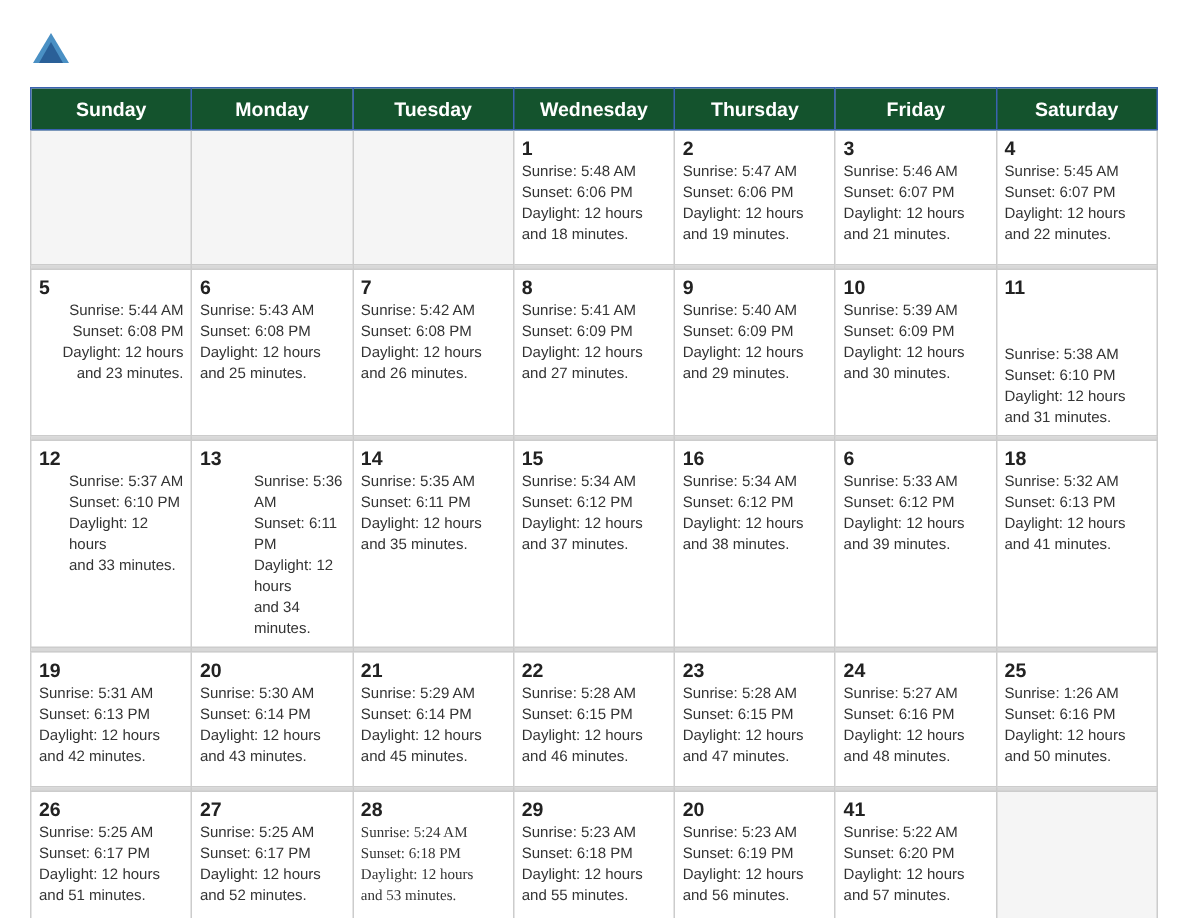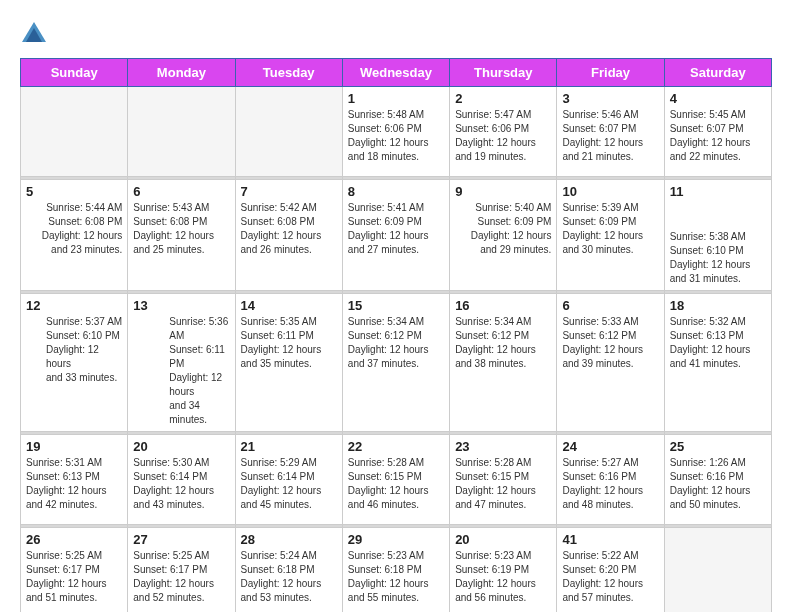--- a/index.html
+++ b/index.html
@@ -51,21 +51,21 @@
     .subtitle {
       font-size: 16px;
       color: #555;
     }
     .calendar {
       width: 100%;
       border-collapse: collapse;
       border: 1px solid #ccc;
     }
     .calendar th {
-      background-color: #d946ef;
+      background-color: #14532d;
       color: white;
       text-align: center;
       padding: 6px 4px;
       font-size: 13px;
       border: 1px solid #3a62b0;
     }
     .calendar td {
       border: 1px solid #ccc;
       vertical-align: top;
       padding: 4px 5px;
@@ -189,21 +189,21 @@
         </td>
         <td>
           <div class="day-number">8</div>
           <div class="day-info" style="white-space: pre-line;">Sunrise: 5:41 AM
 Sunset: 6:09 PM
 Daylight: 12 hours
 and 27 minutes.</div>
         </td>
         <td>
           <div class="day-number">9</div>
-          <div class="day-info" style="white-space: pre-line; text-align: right;">Sunrise: 5:40 AM
+          <div class="day-info" style="white-space: pre-line;">Sunrise: 5:40 AM
 Sunset: 6:09 PM
 Daylight: 12 hours
 and 29 minutes.</div>
         </td>
         <td>
           <div class="day-number">10</div>
           <div class="day-info" style="white-space: pre-line;">Sunrise: 5:39 AM
 Sunset: 6:09 PM
 Daylight: 12 hours
 and 30 minutes.</div>
@@ -355,21 +355,21 @@
         </td>
         <td>
           <div class="day-number">27</div>
           <div class="day-info" style="white-space: pre-line;">Sunrise: 5:25 AM
 Sunset: 6:17 PM
 Daylight: 12 hours
 and 52 minutes.</div>
         </td>
         <td>
           <div class="day-number">28</div>
-          <div class="day-info" style="white-space: pre-line;">Sunrise: 5:24 AM
+          <div class="day-info" style="white-space: pre-line; font-family: Liberation Serif, serif;">Sunrise: 5:24 AM
 Sunset: 6:18 PM
 Daylight: 12 hours
 and 53 minutes.</div>
         </td>
         <td>
           <div class="day-number">29</div>
           <div class="day-info" style="white-space: pre-line;">Sunrise: 5:23 AM
 Sunset: 6:18 PM
 Daylight: 12 hours
 and 55 minutes.</div>

